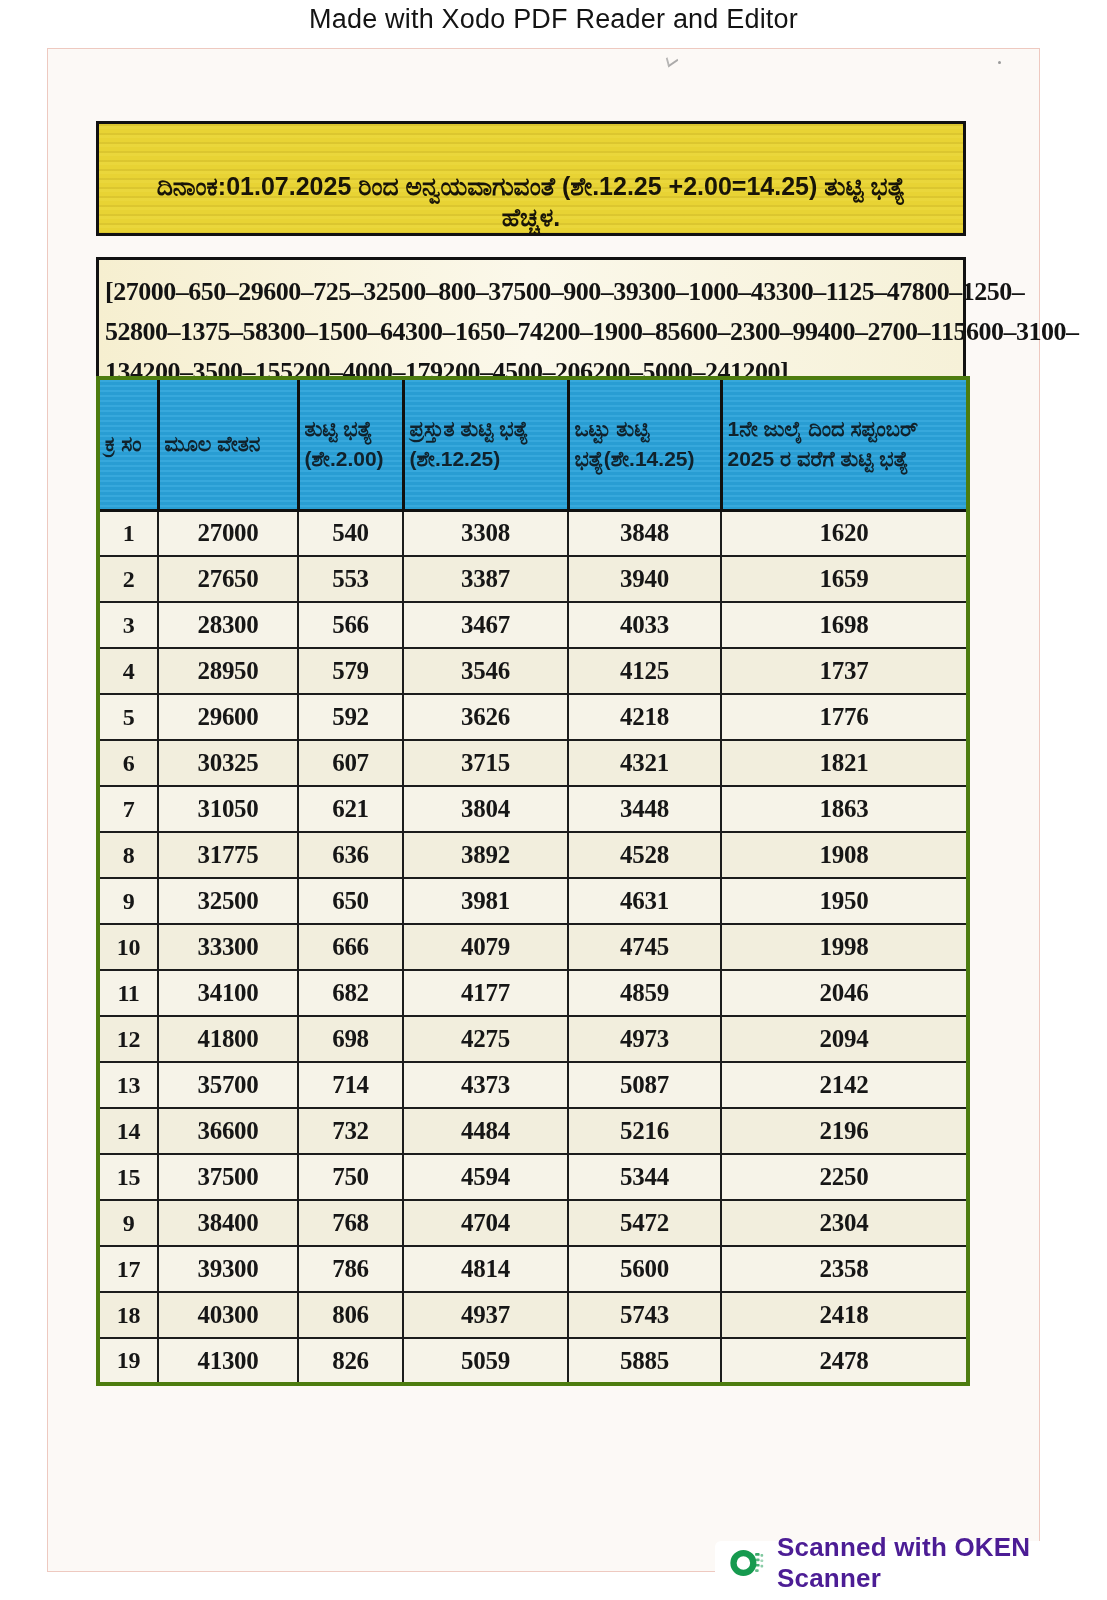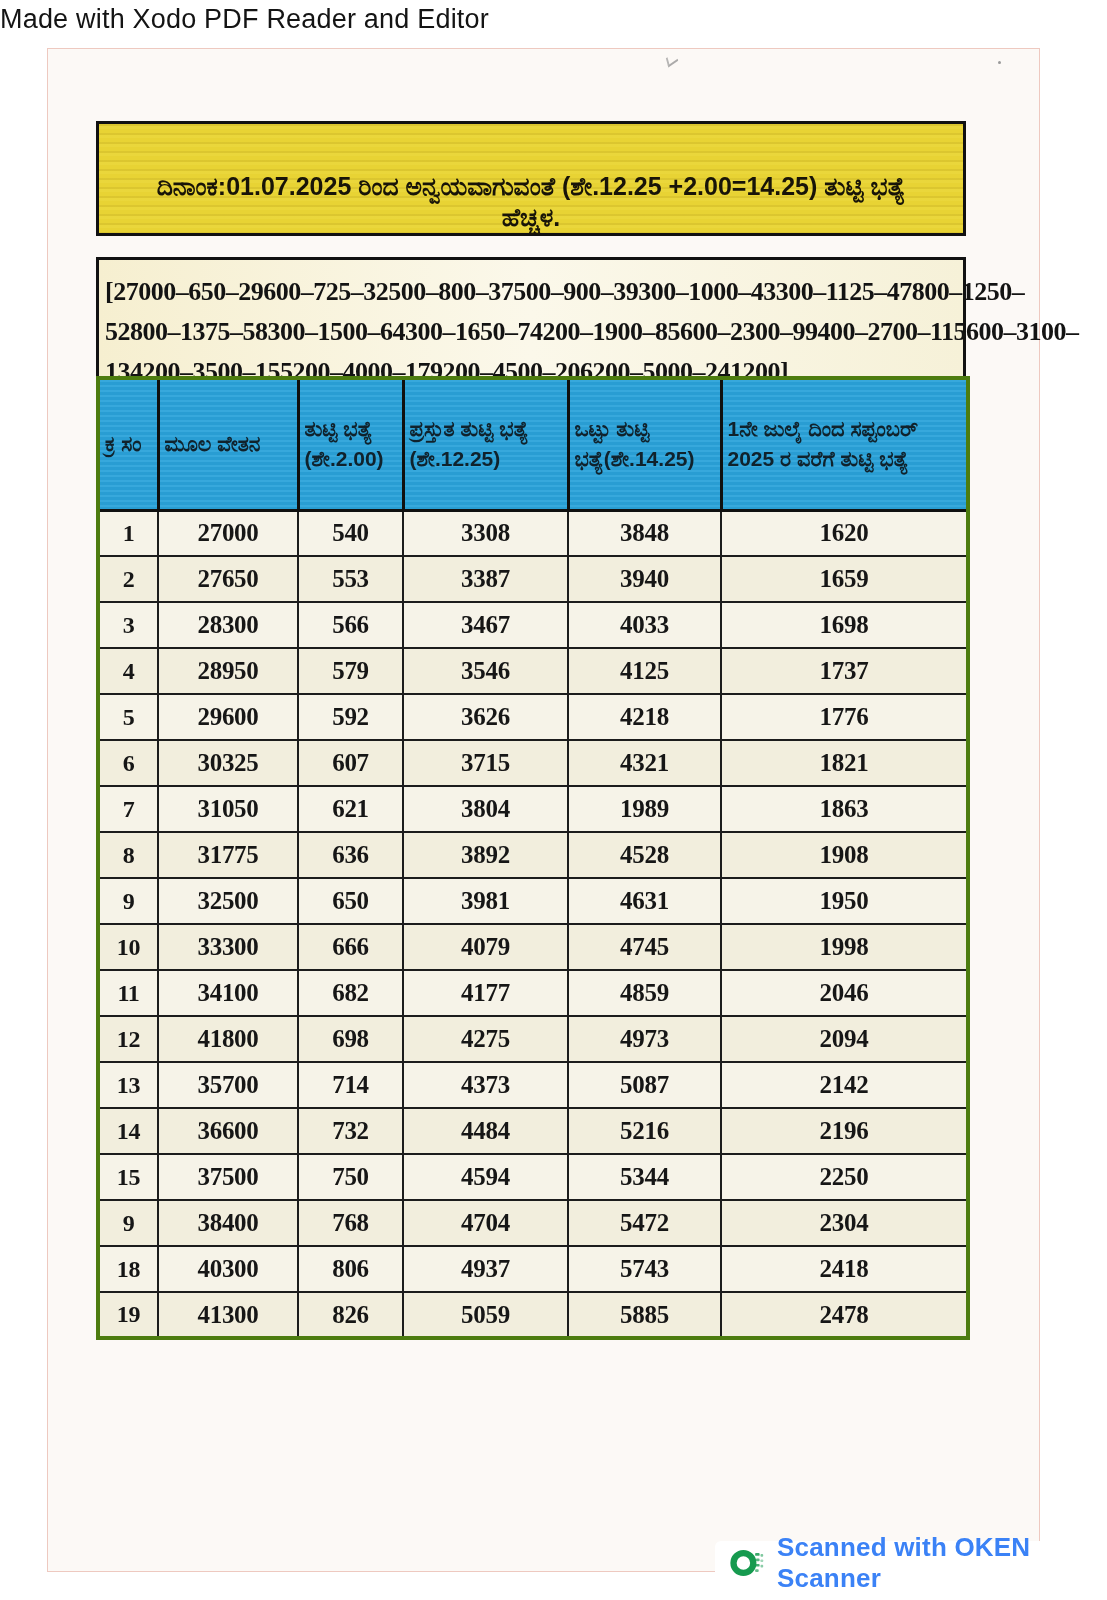--- a/index.html
+++ b/index.html
@@ -2,21 +2,21 @@
 <html><head>
 <meta charset="utf-8">
 <style>
   * { margin:0; padding:0; box-sizing:border-box; }
   html,body { width:1107px; height:1600px; background:#ffffff; overflow:hidden;
               font-family:"Liberation Sans", sans-serif; }
   .canvas { position:relative; width:1107px; height:1600px; background:#ffffff; }
 
   .xodo-watermark {
     position:absolute; top:4px; left:0; width:100%;
-    text-align:left; font-size:27px; color:#141414;
+    text-align:center; font-size:27px; color:#141414;
     font-family:"Liberation Sans", sans-serif; letter-spacing:0.2px;
   }
 
   .scan-page {
     position:absolute; left:47px; top:48px; width:993px; height:1524px;
     background:#fcf9f6; border:1px solid #eec9c0;
   }
 
   .scan-artifact {
     position:absolute; left:618px; top:6px; width:12px; height:9px;
@@ -78,21 +78,21 @@
   table.da-table tr:nth-child(even) td { background:#f2eedd; }
   table.da-table td:first-child { font-size:24px; }
 
   .oken-bar {
     position:absolute; right:0; top:1541px; width:392px; height:44px;
     background:#ffffff; border-radius:6px 0 0 6px;
     display:flex; align-items:center; gap:12px; padding-left:14px;
   }
   .oken-logo { width:36px; height:36px; display:inline-block; }
   .oken-label {
-    font-size:26px; color:#3b82f6; font-weight:600;
+    font-size:26px; color:#4c1d95; font-weight:600;
     font-family:"Liberation Sans", sans-serif; letter-spacing:0.2px;
   }
 </style>
 </head>
 <body>
 
 <div class="canvas">
 
   <div class="xodo-watermark">Made with Xodo PDF Reader and Editor</div>
 
@@ -177,21 +177,21 @@
             <td>607</td>
             <td>3715</td>
             <td>4321</td>
             <td>1821</td>
           </tr>
           <tr>
             <td>7</td>
             <td>31050</td>
             <td>621</td>
             <td>3804</td>
-            <td>1989</td>
+            <td>3448</td>
             <td>1863</td>
           </tr>
           <tr>
             <td>8</td>
             <td>31775</td>
             <td>636</td>
             <td>3892</td>
             <td>4528</td>
             <td>1908</td>
           </tr>
@@ -251,20 +251,28 @@
             <td>5344</td>
             <td>2250</td>
           </tr>
           <tr>
             <td>9</td>
             <td>38400</td>
             <td>768</td>
             <td>4704</td>
             <td>5472</td>
             <td>2304</td>
+          </tr>
+          <tr>
+            <td>17</td>
+            <td>39300</td>
+            <td>786</td>
+            <td>4814</td>
+            <td>5600</td>
+            <td>2358</td>
           </tr>
           <tr>
             <td>18</td>
             <td>40300</td>
             <td>806</td>
             <td>4937</td>
             <td>5743</td>
             <td>2418</td>
           </tr>
           <tr>

